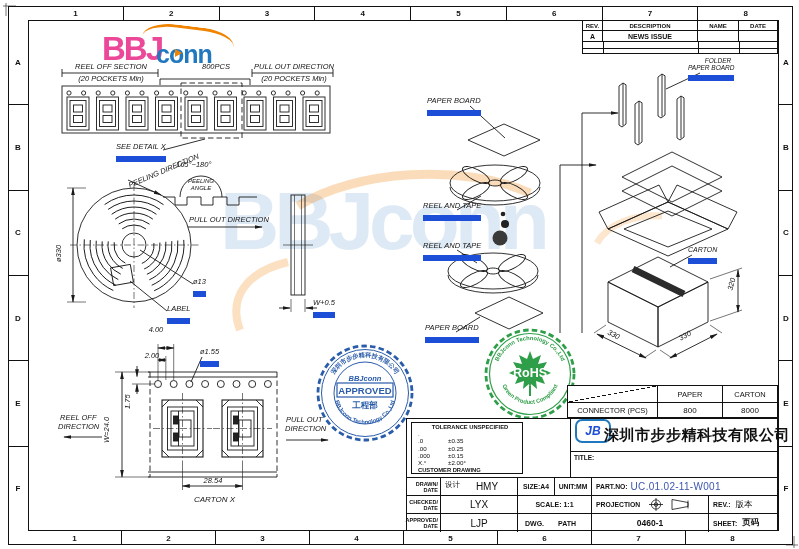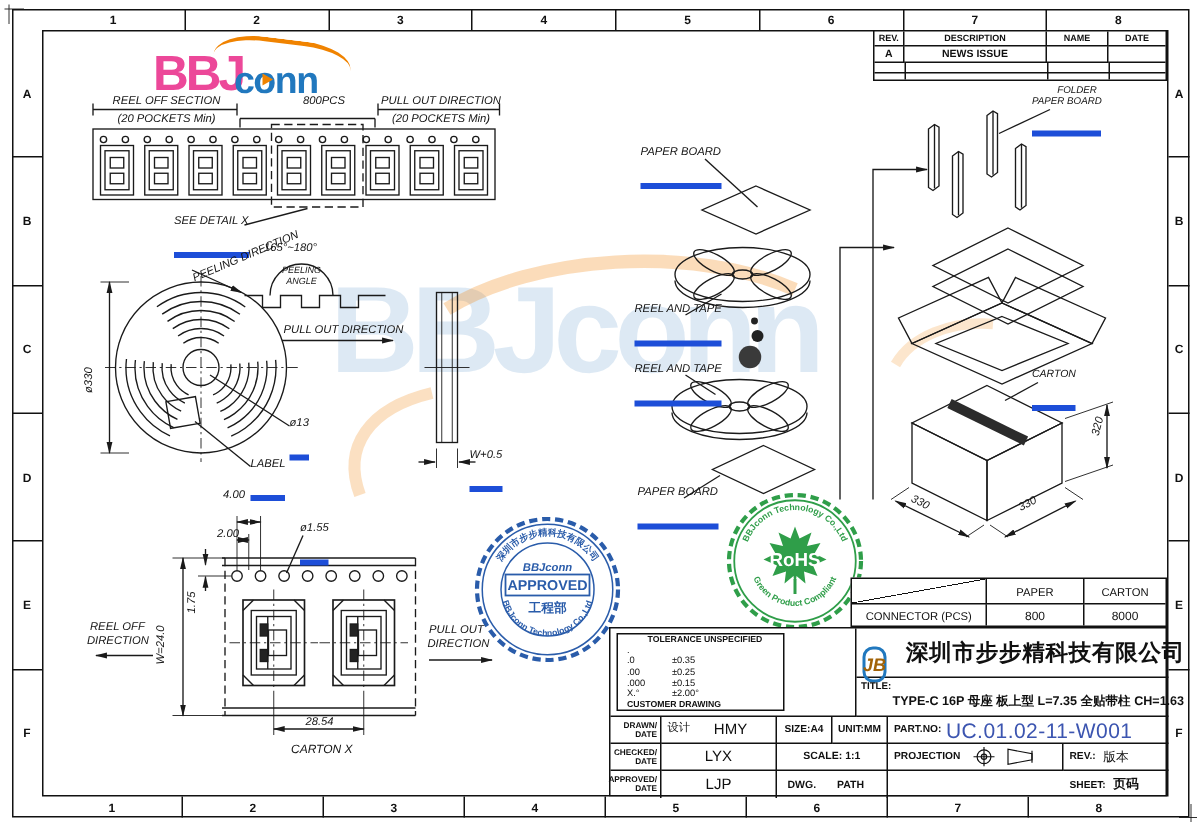--- a/index.html
+++ b/index.html
@@ -1,21 +1,21 @@
 <!DOCTYPE html>
 <html><head>
 <meta charset="utf-8">
 <style>
   html,body{margin:0;padding:0;background:#fff}
   #sheet{position:relative;width:799px;height:549px;background:#fff;overflow:hidden;
          font-family:"Liberation Sans",sans-serif;color:#111}
   .abs{position:absolute}
   .lbl{position:absolute;font:italic 7.5px/1.15 "Liberation Sans",sans-serif;color:#141414;white-space:nowrap;z-index:6}
   .c{text-align:center}
-  .u{border-bottom:4px solid #1d4ed8;padding-bottom:16px}
+  .u{border-bottom:6px solid #1d4ed8;padding-bottom:4px}
   .band{position:absolute;display:flex;z-index:2}
   .bc{flex:1;display:flex;align-items:center;justify-content:center;
       font:bold 8px "Liberation Sans",sans-serif;color:#111;box-sizing:border-box}
   .tcell{position:absolute;box-sizing:border-box;display:flex;align-items:center;justify-content:center;
          font-family:"Liberation Sans",sans-serif;color:#101010;z-index:7;white-space:nowrap}
   .br{border-right:1px solid #111}
   .bb{border-bottom:1px solid #111}
   svg text{font-family:"Liberation Sans",sans-serif}
   .art{stroke:#1a1a1a;stroke-width:0.9;fill:none}
   .thin{stroke-width:0.6}
@@ -391,42 +391,41 @@
           <div><span style="display:inline-block;width:30px">.0</span><span>±0.35</span></div>
           <div><span style="display:inline-block;width:30px">.00</span><span>±0.25</span></div>
           <div><span style="display:inline-block;width:30px">.000</span><span>±0.15</span></div>
           <div><span style="display:inline-block;width:30px">X.°</span><span>±2.00°</span></div>
         </div>
         <div style="font:700 5.8px 'Liberation Sans',sans-serif">CUSTOMER DRAWING</div>
       </div>
     </div>
 
     <div class="tcell bb" style="left:164px;top:0;width:208px;height:33px;justify-content:flex-start">
-      <div class="abs" style="left:4px;top:12px;width:16px;height:24px;border:2.5px solid #2178be;border-radius:7px;box-sizing:border-box;display:flex;align-items:center;justify-content:center;font:italic 900 12px 'Liberation Sans',sans-serif;color:#a16207">JB</div>
+      <div class="abs" style="left:4px;top:0;width:36px;height:24px;border:2.5px solid #2178be;border-radius:7px;box-sizing:border-box;display:flex;align-items:center;justify-content:center;font:italic 900 12px 'Liberation Sans',sans-serif;color:#1d4ed8">JB</div>
       <div class="abs" style="left:33px;top:7px;font-size:15px;font-weight:700;letter-spacing:0.5px">深圳市步步精科技有限公司</div>
     </div>
 
     <div class="tcell bb" style="left:164px;top:33px;width:208px;height:26px">
       <div class="abs" style="left:3px;top:2px;font-size:6.5px;font-weight:700">TITLE:</div>
-      <div class="abs" style="left:24px;right:2px;top:10px;text-align:center;font-size:8.4px;font-weight:700">TYPE-C 16P 母座 板上型 L=7.35 全贴带柱 CH=1.63</div>
     </div>
 
     <div class="tcell br bb" style="left:0;top:59px;width:34px;height:18px;flex-direction:column;align-items:flex-end;justify-content:center;padding-right:2px;font-size:5.5px;font-weight:700">
       <span>DRAWN/</span>
       <span>DATE</span>
     </div>
     <div class="tcell br bb" style="left:34px;top:59px;width:77px;height:18px">
       <span class="abs" style="left:4px;top:2px;font-size:7.5px">设计</span>
       <span style="font-size:10px;margin-left:16px">HMY</span>
     </div>
     <div class="tcell br bb" style="left:111px;top:59px;width:37px;height:18px;font-size:6.8px;font-weight:700">SIZE:A4</div>
     <div class="tcell br bb" style="left:148px;top:59px;width:37px;height:18px;font-size:6.8px;font-weight:700">UNIT:MM</div>
     <div class="tcell bb" style="left:185px;top:59px;width:187px;height:18px;justify-content:flex-start;padding-left:4px;gap:3px">
       <span style="font-size:6.8px;font-weight:700">PART.NO:</span>
-      <span style="font-size:14px;color:#3c55b0;letter-spacing:0.3px">UC.01.02-11-W001</span>
+      <span style="font-size:10px;color:#3c55b0;letter-spacing:0.3px">UC.01.02-11-W001</span>
     </div>
 
     <div class="tcell br bb" style="left:0;top:77px;width:34px;height:18px;flex-direction:column;align-items:flex-end;justify-content:center;padding-right:2px;font-size:5.5px;font-weight:700">
       <span>CHECKED/</span>
       <span>DATE</span>
     </div>
     <div class="tcell br bb" style="left:34px;top:77px;width:77px;height:18px;font-size:10px">LYX</div>
     <div class="tcell br bb" style="left:111px;top:77px;width:74px;height:18px;font-size:7px;font-weight:700">SCALE: 1:1</div>
     <div class="tcell br bb" style="left:185px;top:77px;width:117px;height:18px;justify-content:flex-start;padding-left:4px;gap:8px">
       <span style="font-size:6.8px;font-weight:700">PROJECTION</span>
@@ -448,19 +447,20 @@
 
     <div class="tcell br" style="left:0;top:95px;width:34px;height:18px;flex-direction:column;align-items:flex-end;justify-content:center;padding-right:2px;font-size:5.5px;font-weight:700">
       <span>APPROVED/</span>
       <span>DATE</span>
     </div>
     <div class="tcell br" style="left:34px;top:95px;width:77px;height:18px;font-size:10px">LJP</div>
     <div class="tcell br" style="left:111px;top:95px;width:74px;height:18px;justify-content:flex-start;padding-left:7px;gap:14px;font-size:7px;font-weight:700">
       <span>DWG.</span>
       <span>PATH</span>
     </div>
+    <div class="tcell br" style="left:185px;top:95px;width:117px;height:18px;font-size:8.5px;font-weight:700">0460-1</div>
     <div class="tcell" style="left:302px;top:95px;width:70px;height:18px;justify-content:flex-start;padding-left:4px;gap:5px">
       <span style="font-size:6.8px;font-weight:700">SHEET:</span>
       <span style="font-size:8.5px;font-weight:700">页码</span>
     </div>
   </div>
 
 </div>
 
 </body></html>

